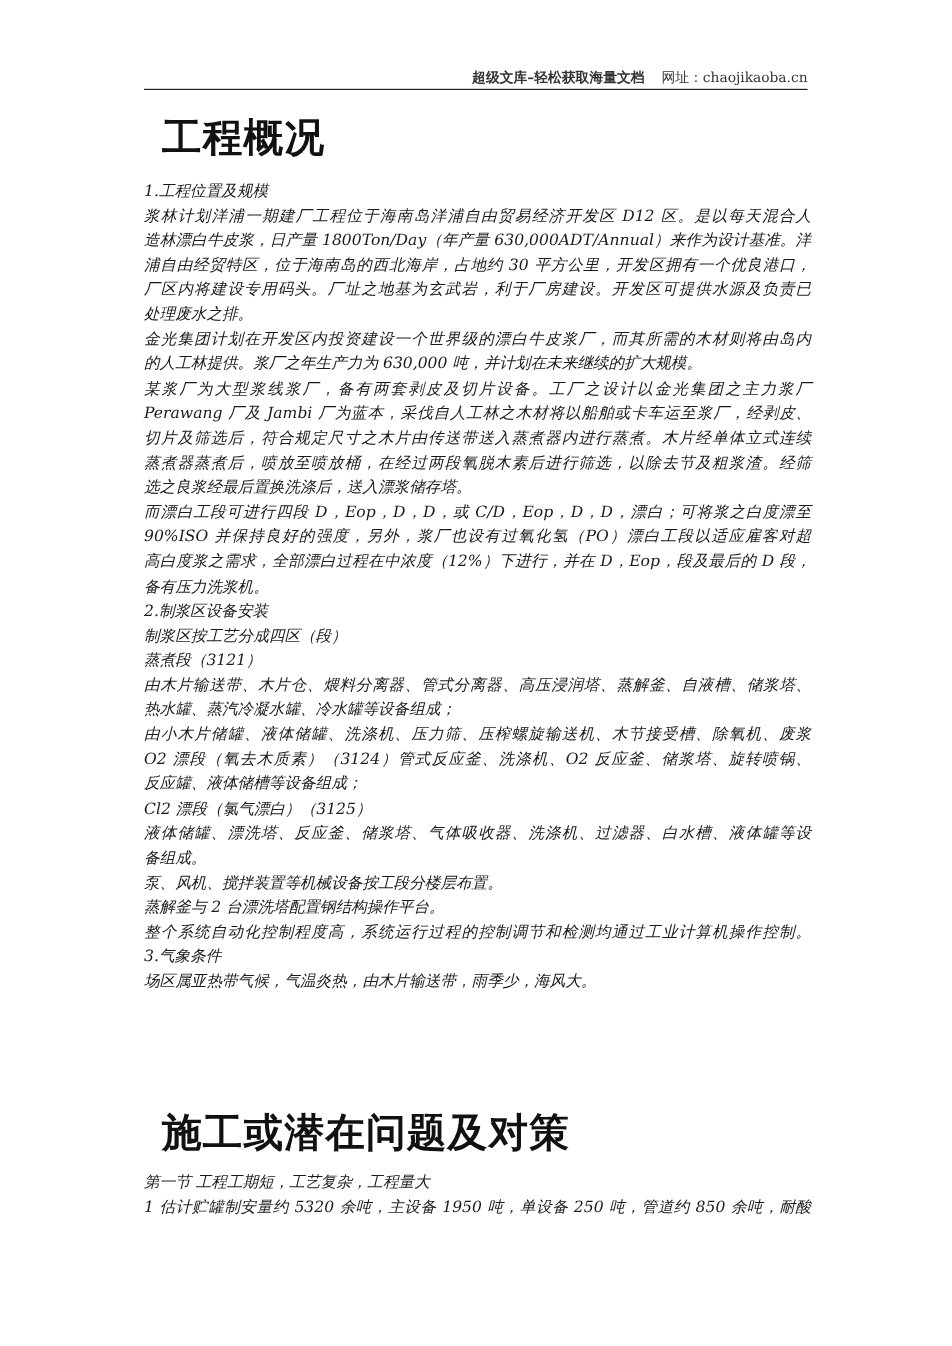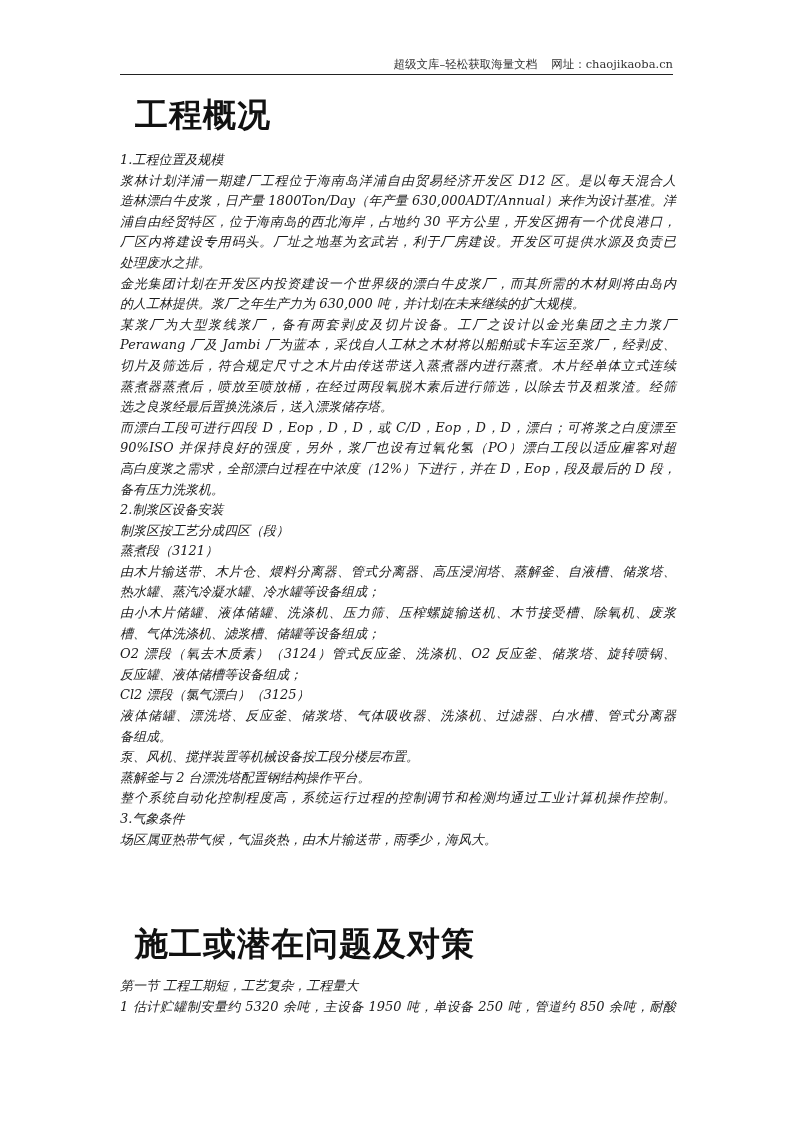--- a/index.html
+++ b/index.html
@@ -21,21 +21,21 @@
       top: 56px;
       width: 553px;
       height: 18px;
       border-bottom: 1px solid #222;
       text-align: right;
       font-size: 11.5px;
       line-height: 16px;
       color: #333;
       white-space: nowrap;
     }
-    .page-header .site-name { margin-right: 14px; }
+    .page-header .site-name { margin-right: 14px; font-weight: bold; }
     .doc-title {
       position: absolute;
       left: 135px;
       margin: 0;
       font-size: 33px;
       font-weight: bold;
       line-height: 40px;
       letter-spacing: 1px;
       color: #111;
       white-space: nowrap;
@@ -92,25 +92,24 @@
     <span class="line">而漂白工段可进行四段 D，Eop，D，D，或 C/D，Eop，D，D，漂白；可将浆之白度漂至</span>
     <span class="line">90%ISO  并保持良好的强度，另外，浆厂也设有过氧化氢（PO）漂白工段以适应雇客对超</span>
     <span class="line">高白度浆之需求，全部漂白过程在中浓度（12%）下进行，并在 D，Eop，段及最后的 D  段，</span>
     <span class="line short">备有压力洗浆机。</span>
     <span class="line short">2.制浆区设备安装</span>
     <span class="line short">制浆区按工艺分成四区（段）</span>
     <span class="line short">蒸煮段（3121）</span>
     <span class="line">由木片输送带、木片仓、煨料分离器、管式分离器、高压浸润塔、蒸解釜、自液槽、储浆塔、</span>
     <span class="line short">热水罐、蒸汽冷凝水罐、冷水罐等设备组成；</span>
     <span class="line">由小木片储罐、液体储罐、洗涤机、压力筛、压榨螺旋输送机、木节接受槽、除氧机、废浆</span>
-    <span class="line short">槽、气体洗涤机、滤浆槽、储罐等设备组成；</span>
     <span class="line">O2  漂段（氧去木质素）（3124）管式反应釜、洗涤机、O2  反应釜、储浆塔、旋转喷锅、</span>
     <span class="line short">反应罐、液体储槽等设备组成；</span>
     <span class="line short">Cl2  漂段（氯气漂白）（3125）</span>
-    <span class="line">液体储罐、漂洗塔、反应釜、储浆塔、气体吸收器、洗涤机、过滤器、白水槽、管式分离器</span>
+    <span class="line">液体储罐、漂洗塔、反应釜、储浆塔、气体吸收器、洗涤机、过滤器、白水槽、液体罐等设</span>
     <span class="line short">备组成。</span>
     <span class="line short">泵、风机、搅拌装置等机械设备按工段分楼层布置。</span>
     <span class="line short">蒸解釜与 2  台漂洗塔配置钢结构操作平台。</span>
     <span class="line">整个系统自动化控制程度高，系统运行过程的控制调节和检测均通过工业计算机操作控制。</span>
     <span class="line short">3.气象条件</span>
     <span class="line short">场区属亚热带气候，气温炎热，由木片输送带，雨季少，海风大。</span>
   </div>
 
 <h1 class="doc-title title-2">施工或潜在问题及对策</h1>
 

